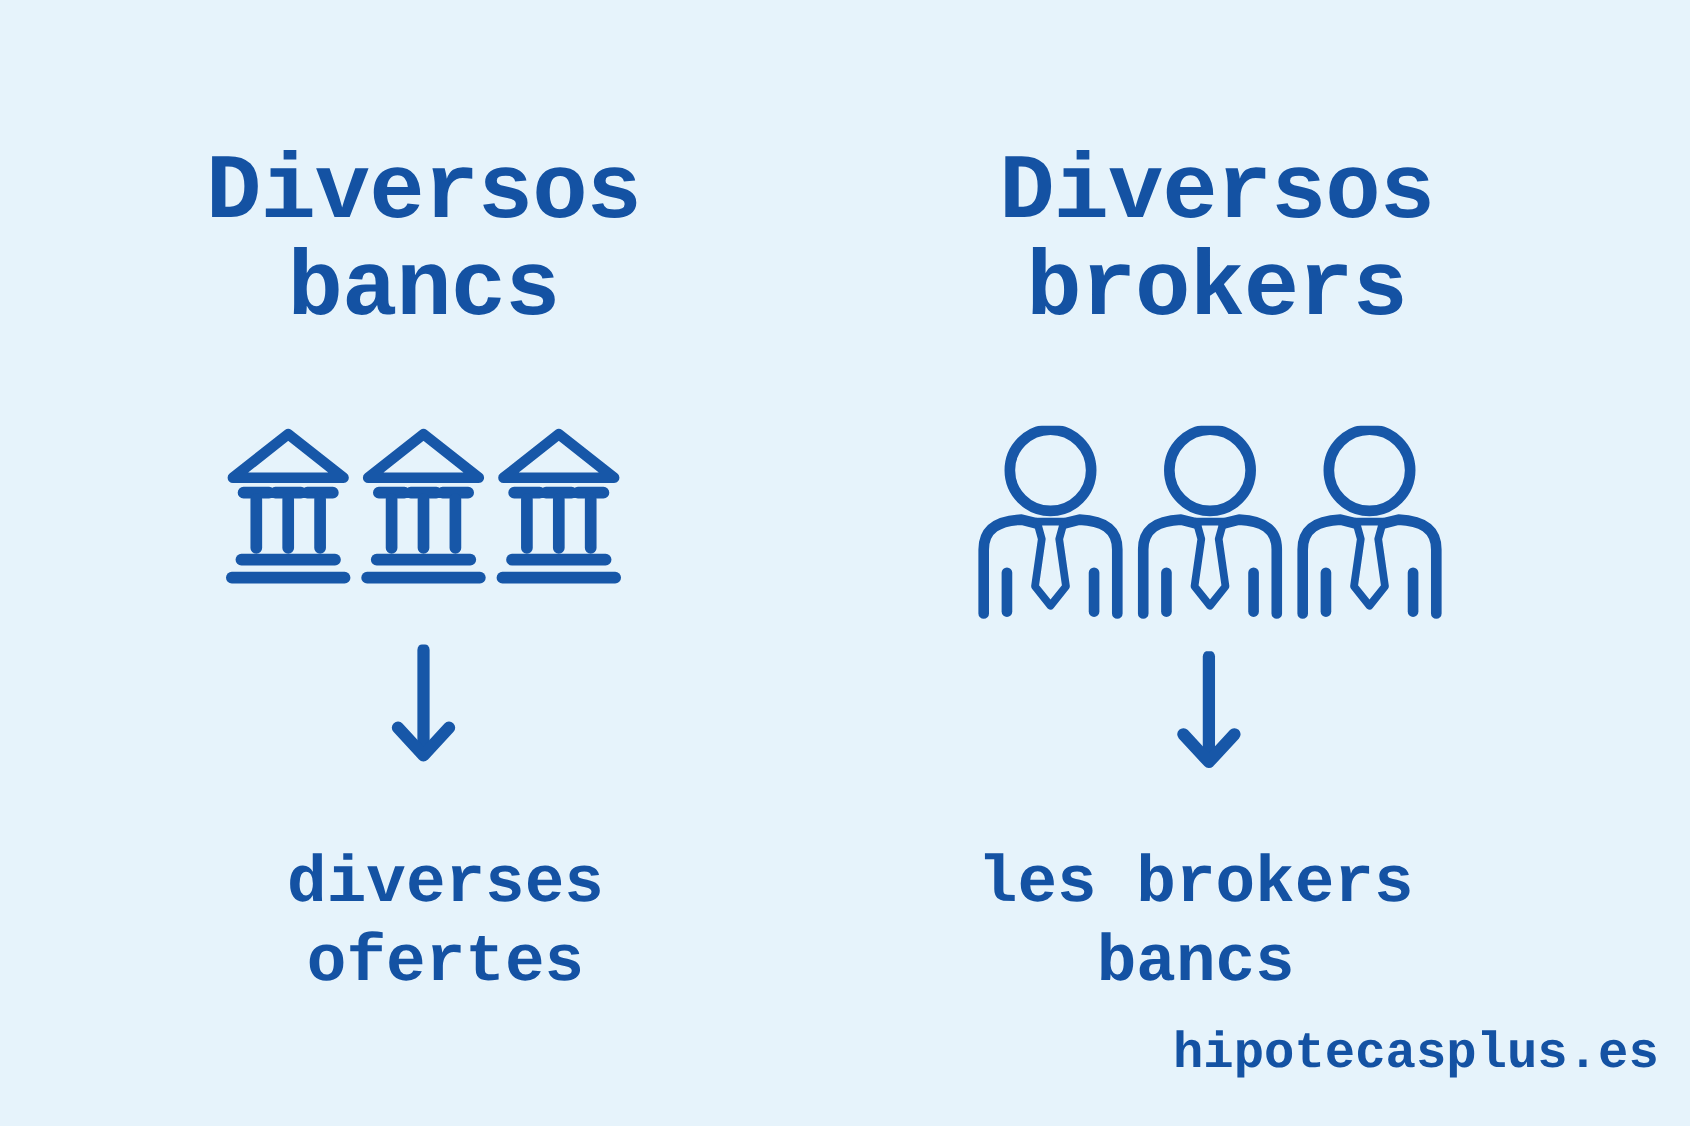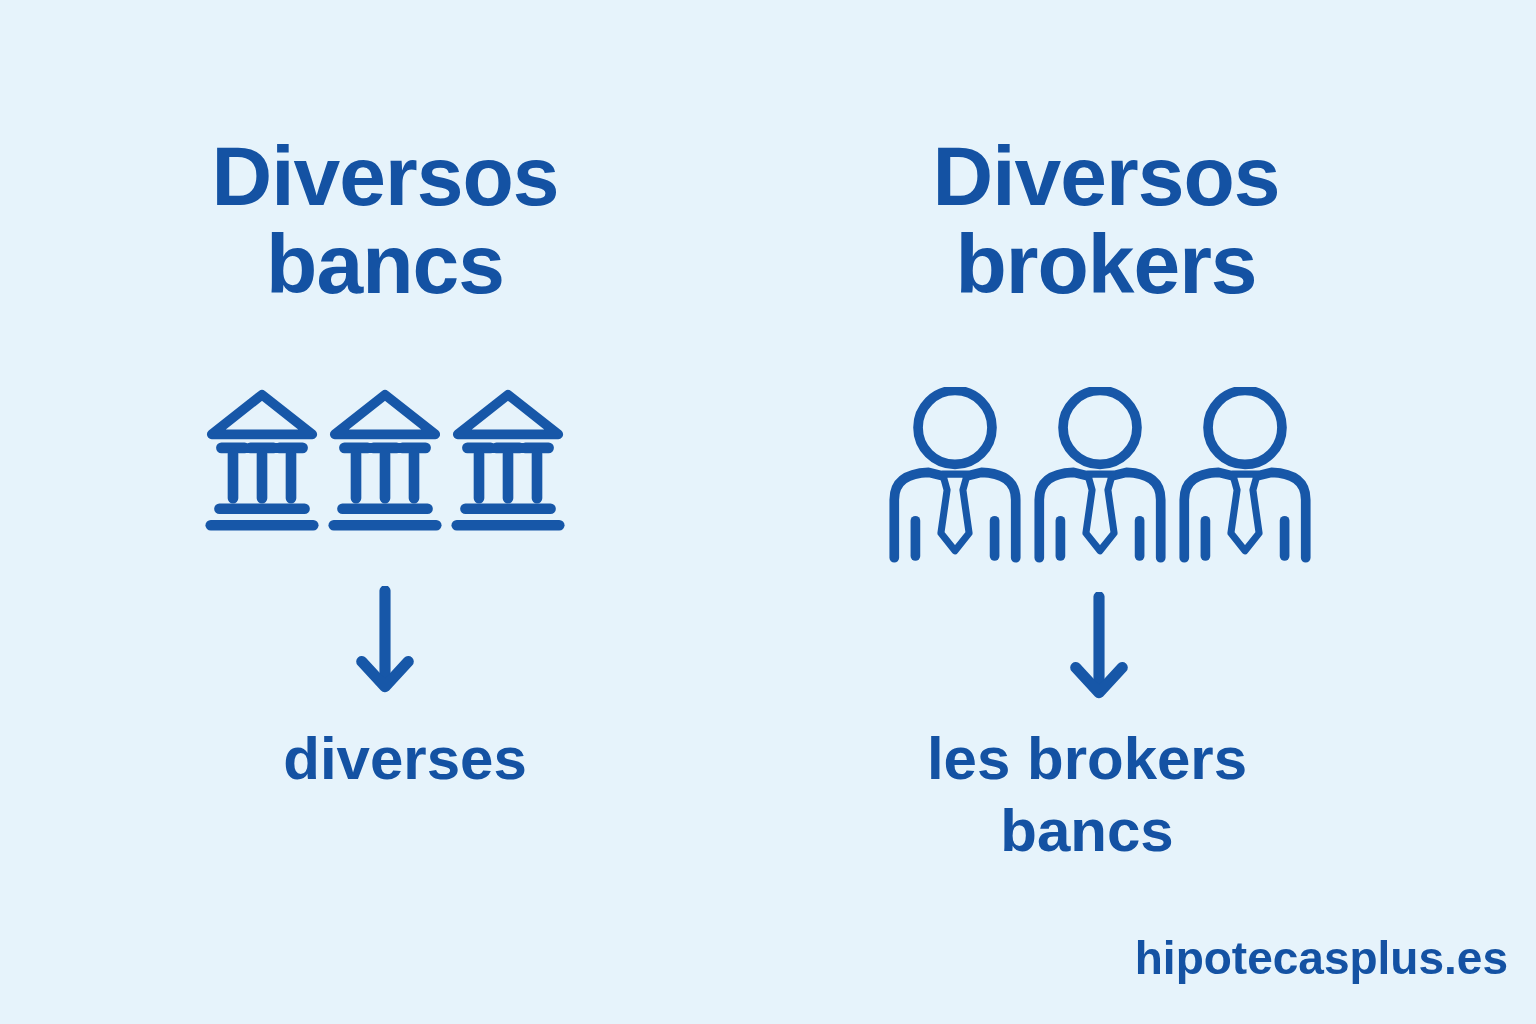--- a/index.html
+++ b/index.html
@@ -7,20 +7,21 @@
     padding: 0;
     background: var(--background, #e6f3fb);
     font-family: "Liberation Sans", sans-serif;
   }
   .canvas {
     position: relative;
     width: 1536px;
     height: 1024px;
     background: var(--background, #e6f3fb);
     overflow: hidden;
+    font-family: Liberation Mono, monospace;
   }
   .title {
     position: absolute;
     top: 132px;
     width: 612px;
     text-align: center;
     font-size: 84px;
     line-height: 88px;
     font-weight: 700;
     letter-spacing: -1px;
@@ -33,21 +34,21 @@
     display: flex;
     align-items: flex-start;
   }
   .icon-row.banks   { left: 204px; top: 386px; gap: 7px; }
   .icon-row.brokers { left: 889px; top: 387px; gap: 13px; }
   .arrow-wrap { position: absolute; }
   .arrow-wrap.left  { left: 354px; top: 586px; }
   .arrow-wrap.right { left: 1068px; top: 592px; }
   .caption {
     position: absolute;
-    top: 723px;
+    top: 768px;
     width: 600px;
     text-align: center;
     font-size: 60px;
     line-height: 72px;
     font-weight: 700;
     color: var(--text, #1452a3);
   }
   .caption.left  { left: 105px; }
   .caption.right { left: 787px; }
   .watermark {
@@ -97,20 +98,21 @@
 
   <div class="arrow-wrap left">
     <svg width="62" height="122" viewBox="0 0 64 126" fill="none" stroke="currentColor" stroke-linecap="round" stroke-linejoin="round">
       <path d="M32 5 V100" stroke-width="11.5"></path>
       <path d="M8 78 L32 104 L56 78" stroke-width="11.5"></path>
     </svg>
   </div>
 
   <div class="caption left">
     <div>diverses</div>
+    <div>ofertes</div>
   </div>
 
   <div class="title right">
     <div>Diversos</div>
     <div>brokers</div>
   </div>
 
   <div class="icon-row brokers">
     <svg width="132" height="176" viewBox="0 0 150 200" fill="none" stroke="currentColor" stroke-linecap="round" stroke-linejoin="round">
       <circle cx="75" cy="46" r="42" stroke-width="11"></circle>

